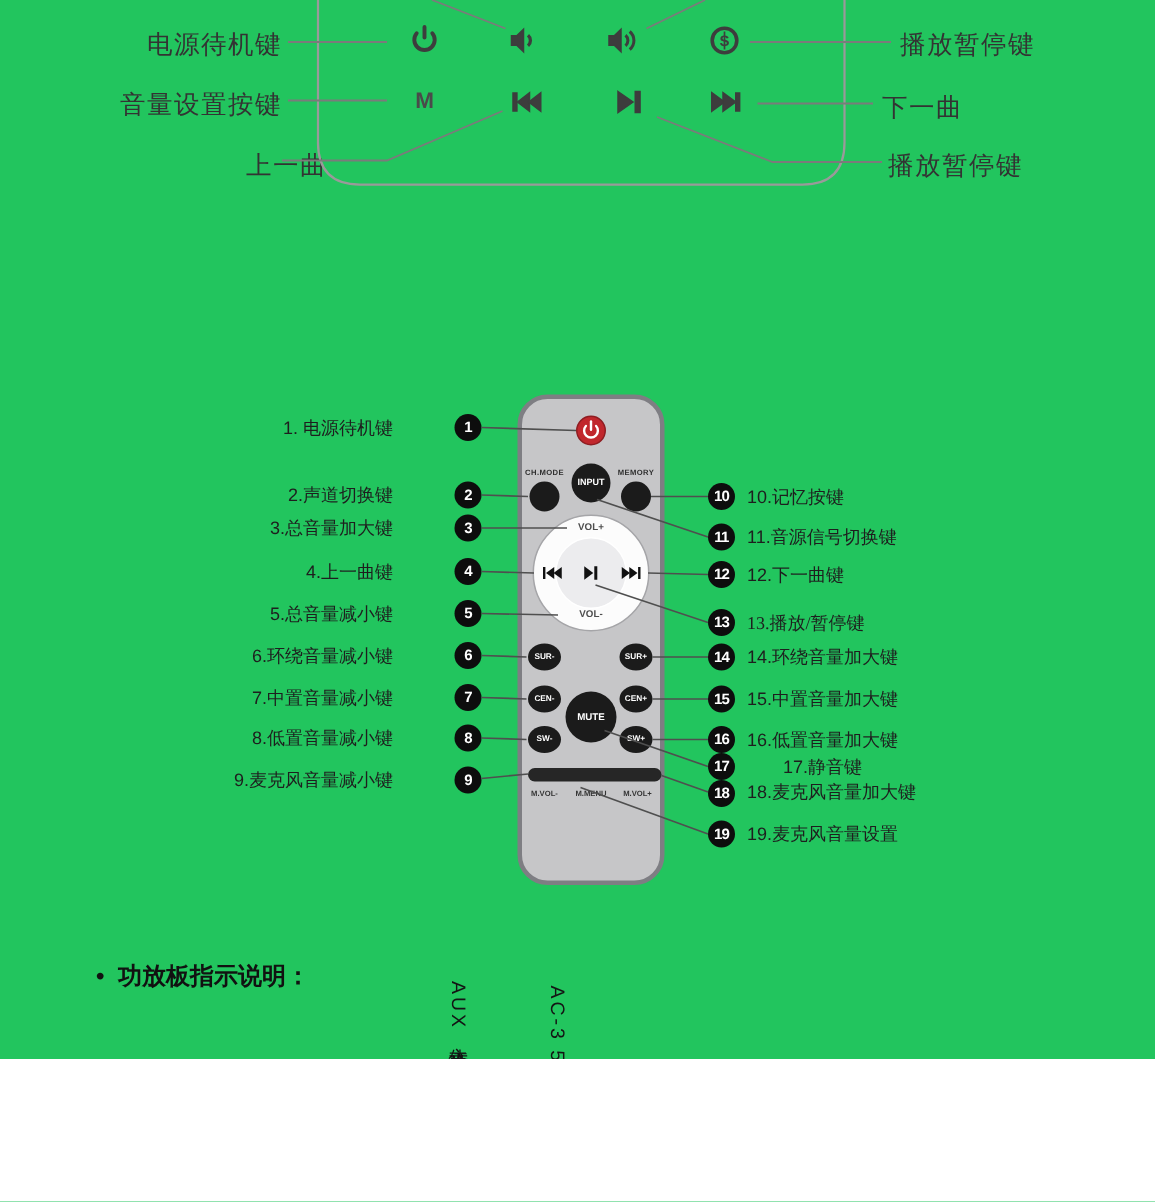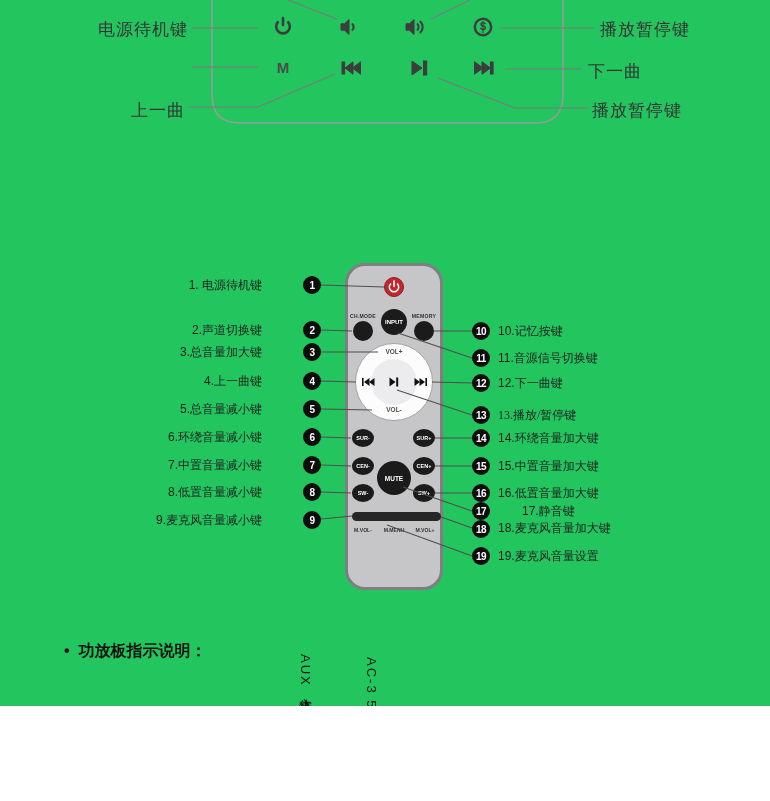--- a/index.html
+++ b/index.html
@@ -44,21 +44,22 @@
   .ln2{stroke:#4f4f4f;stroke-width:1.1;fill:none;}
   .panel-path{stroke:#9a9a9a;stroke-width:1.5;fill:none;}
   .gicon{fill:#3d3d3d;stroke:#3d3d3d;}
 </style>
 </head>
 <body>
 
 <div class="page">
 
   <div class="toplabel" style="top:18px;right:582px;">电源待机键</div>
-  <div class="toplabel" style="top:99px;right:585px;">上一曲</div>
+  <div class="toplabel" style="top:58px;right:582px;">音量设置按键</div>
+  <div class="toplabel" style="top:99px;right:552px;">上一曲</div>
   <div class="toplabel" style="top:18px;left:600px;">播放暂停键</div>
   <div class="toplabel" style="top:60px;left:588px;">下一曲</div>
   <div class="toplabel" style="top:99px;left:592px;">播放暂停键</div>
   <div class="mkey" style="left:270px;top:59px;">M</div>
 
 
   <div class="remote-body"></div>
 
   <div class="power-btn">
     <svg width="14" height="14" viewBox="-7 -7 14 14">

